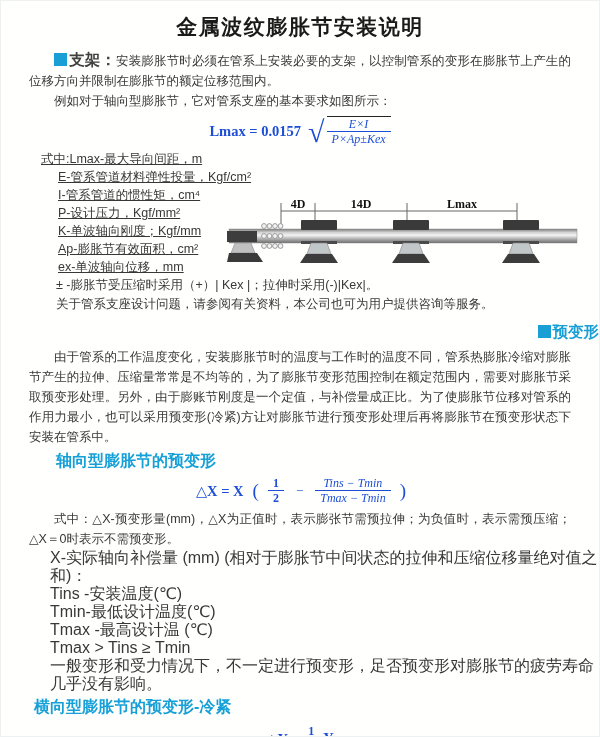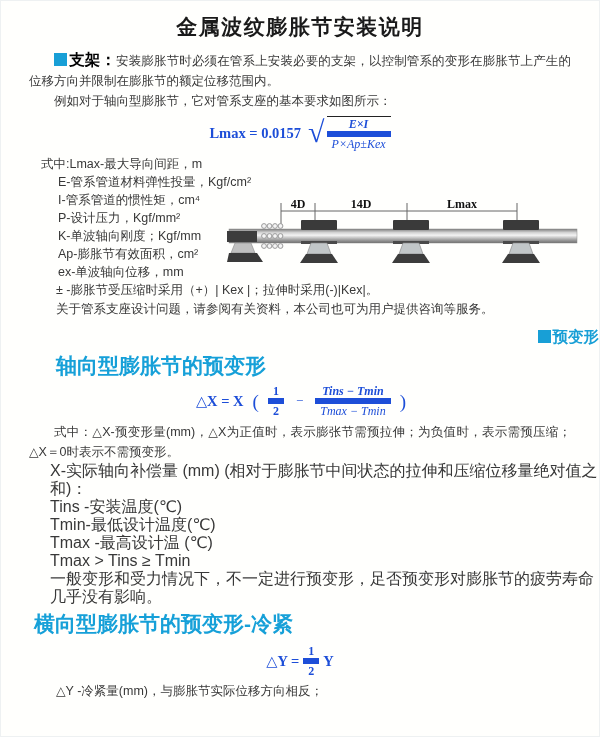--- a/index.html
+++ b/index.html
@@ -29,21 +29,21 @@
   .para {
     font-size: 12.5px;
     line-height: 20px;
     text-align: justify;
     margin: 0 28px;
     color: #383838;
   }
   .first { text-indent: 2em; }
 
   .sec-inline-head {
-    color: #000000;
+    color: #404040;
     font-weight: bold;
     font-size: 15.5px;
   }
   .sq {
     display: inline-block;
     width: 13px; height: 13px;
     background: #189fd6;
     margin-right: 2px;
     vertical-align: -1px;
   }
@@ -67,50 +67,50 @@
   .sqrt-frac { border-top: 1.4px solid #222; }
 
   .frac {
     display: inline-flex;
     flex-direction: column;
     text-align: center;
     font-size: 12px;
     line-height: 14px;
     margin: 0 2px;
   }
-  .frac .num { border-bottom: 6px solid #1d4ed8; padding: 0 5px; font-weight: bold; }
+  .frac .num { border-bottom: 1px solid #1d4ed8; padding: 0 5px; }
   .frac .den { padding: 0 5px; }
   .frac.ital { font-style: italic; }
   .frac.plain { font-style: normal; font-weight: bold; }
 
   .paren { font-size: 19px; line-height: 19px; font-weight: 400; }
   .op { margin: 0 3px; font-size: 13px; }
 
   
   .defs {
     margin: 4px 0 0 40px;
     font-size: 12.5px;
     line-height: 18px;
   }
-  .def-line { margin-left: 17px; }
+  .def-line { margin-left: 17px; text-decoration: underline; }
   .def-line.lead { margin-left: 0; }
 
   .notes { margin-left: 55px; font-size: 12.5px; line-height: 19px; }
 
   .sec-head {
     margin: 8px 0 4px 40px;
     font-size: 15.5px;
     font-weight: bold;
     color: #189fd6;
     text-align: right;
   }
 
   .sub-head {
     margin: 4px 0 3px 55px;
-    font-size: 21px;
+    font-size: 16px;
     font-weight: bold;
     color: #16a0d8;
   }
   .sub-head.lat { margin-left: 33px; }
 
   .t-lines { margin-left: 49px; font-size: 16px; line-height: 18px; }
   .t-note  { margin-left: 55px; font-size: 12.5px; line-height: 18px; margin-top: 2px; }
 
   
   .diagram {
@@ -158,20 +158,21 @@
     <div class="def-line">ex-单波轴向位移，mm</div>
   </div>
 
   <div class="notes">
     <div>± -膨胀节受压缩时采用（+）| Kex |；拉伸时采用(-)|Kex|。</div>
     <div>关于管系支座设计问题，请参阅有关资料，本公司也可为用户提供咨询等服务。</div>
   </div>
 
   <div class="sec-head"><span class="sq"></span><span>预变形</span></div>
 
+  <p class="para first">由于管系的工作温度变化，安装膨胀节时的温度与工作时的温度不同，管系热膨胀冷缩对膨胀节产生的拉伸、压缩量常常是不均等的，为了膨胀节变形范围控制在额定范围内，需要对膨胀节采取预变形处理。另外，由于膨账节刚度是一个定值，与补偿量成正比。为了使膨胀节位移对管系的作用力最小，也可以采用预变形(冷紧)方让对膨胀节进行预变形处理后再将膨胀节在预变形状态下安装在管系中。</p>
 
   <div class="sub-head">轴向型膨胀节的预变形</div>
 
   <div class="formula-row" id="dx-formula">
     <span class="f-bold">△X = X</span>
     <span class="paren">(</span>
     <span class="frac plain">
       <span class="num">1</span>
       <span class="den">2</span>
     </span>

